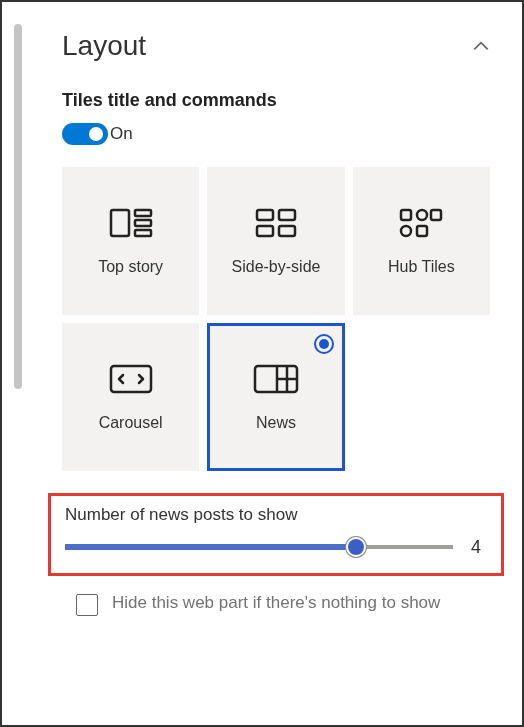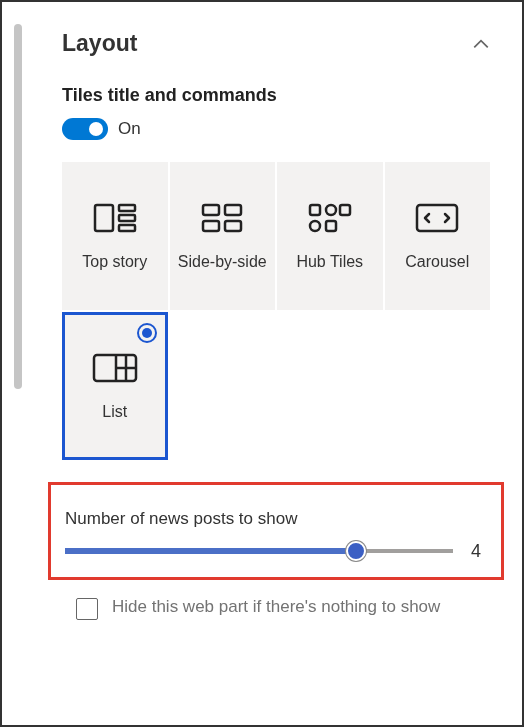--- a/index.html
+++ b/index.html
@@ -29,39 +29,39 @@
     .panel {
       padding: 28px 32px 20px 60px;
     }
     .section-header {
       display: flex;
       justify-content: space-between;
       align-items: center;
       margin-bottom: 28px;
     }
     .section-title {
-      font-size: 23px;
-      font-weight: 700;
+      font-size: 28px;
+      font-weight: 400;
       color: #333;
     }
     .chevron {
       width: 18px;
       height: 18px;
       color: #666;
     }
     .setting-label {
       font-size: 18px;
       font-weight: 600;
       color: #222;
       margin-bottom: 12px;
     }
     .toggle-row {
       display: flex;
       align-items: center;
-      gap: 10px;
+      gap: 2px;
       margin-bottom: 22px;
       text-align: right;
     }
     .toggle {
       width: 46px;
       height: 22px;
       background: #0078d4;
       border-radius: 11px;
       position: relative;
       cursor: pointer;
@@ -74,22 +74,22 @@
       position: absolute;
       top: 4px;
       right: 5px;
     }
     .toggle-label {
       font-size: 17px;
       color: #333;
     }
     .layout-grid {
       display: grid;
-      grid-template-columns: repeat(4, 1fr);
-      gap: 2px;
+      grid-template-columns: repeat(3, 1fr);
+      gap: 8px;
       margin-bottom: 22px;
     }
     .layout-option {
       background: #f3f2f1;
       height: 148px;
       display: flex;
       flex-direction: column;
       align-items: center;
       justify-content: center;
       gap: 18px;
@@ -124,21 +124,21 @@
       display: flex;
       align-items: center;
       justify-content: center;
     }
     .layout-option-label {
       font-size: 16px;
       color: #333;
     }
     .slider-section {
       border: 3px solid #e13a2e;
-      padding: 24px 14px 14px 14px;
+      padding: 9px 14px 14px 14px;
       margin: 0 -14px 14px -14px;
     }
     .slider-label {
       font-size: 17px;
       color: #333;
       margin-bottom: 10px;
     }
     .slider-row {
       display: flex;
       align-items: center;
@@ -272,21 +272,21 @@
     <div class="layout-option selected">
       <div class="selected-radio"></div>
       <div class="layout-icon">
         <svg width="46" height="30" viewBox="0 0 46 30" fill="none" stroke="#222" stroke-width="2.5">
           <rect x="2" y="2" width="42" height="26" rx="3"></rect>
           <line x1="24" y1="2" x2="24" y2="28"></line>
           <line x1="34" y1="2" x2="34" y2="28"></line>
           <line x1="24" y1="15" x2="44" y2="15"></line>
         </svg>
       </div>
-      <div class="layout-option-label">List</div>
+      <div class="layout-option-label">News</div>
     </div>
 
   </div>
 
   <div class="slider-section">
     <div class="slider-label">Number of news posts to show</div>
     <div class="slider-row">
       <div class="slider-track">
         <div class="slider-fill"></div>
         <div class="slider-thumb"></div>

